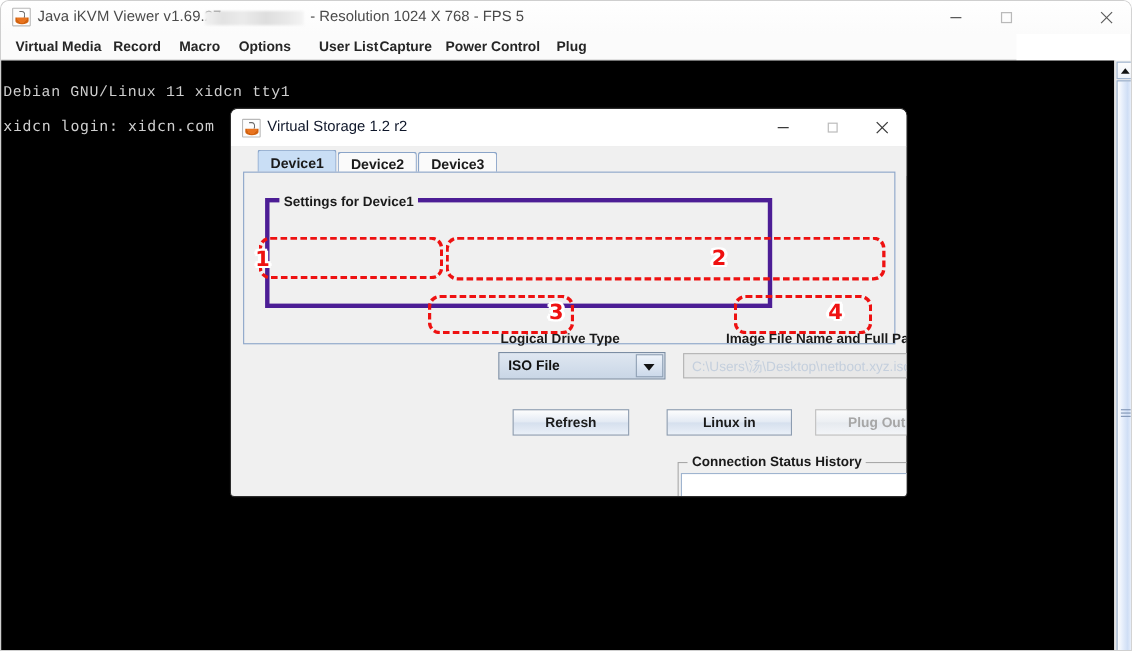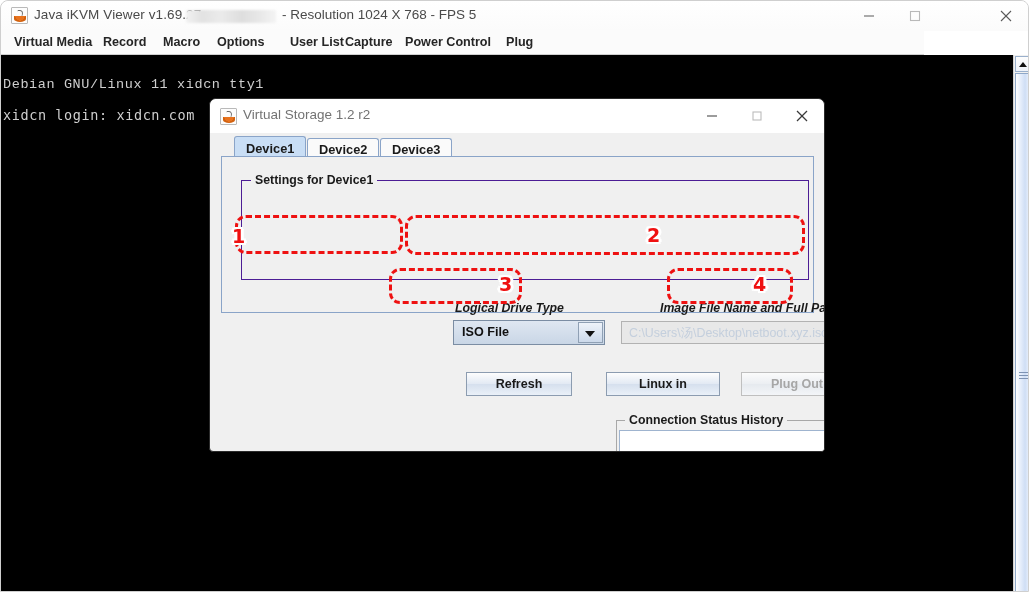--- a/index.html
+++ b/index.html
@@ -205,21 +205,21 @@
     width: 614px; height: 34px;
     background: #ffffff;
     border-bottom: 1px solid #e2e2e2;
     border-radius: 6px 6px 0 0;
   }
   #vs-title-icon { position: absolute; left: 10px; top: 9px; }
   #vs-title-text {
     position: absolute;
     left: 33px; top: 8px;
     font-size: 13.5px;
-    color: #737373;
+    color: #0f172a;
     white-space: nowrap;
   }
   .vs-win-btn {
     position: absolute; top: 0;
     width: 45px; height: 33px;
     color: #3a3a3a;
   }
   .vs-win-btn svg { position:absolute; left:50%; top:50%; transform: translate(-50%,-50%); }
   #vs-min { right: 90px; }
   #vs-max { right: 45px; }
@@ -264,41 +264,40 @@
     width: 593px; height: 157px;
     background: #f0f0f0;
     border: 1px solid #8aa4c8;
     box-sizing: border-box;
   }
 
   
   #settings-group {
     position: absolute;
     left: 19px; top: 23px;
-    width: 568px; height: 100px;
-    border: 1px solid #4c1d95;
+    width: 461px; height: 100px;
+    border: 4px solid #4c1d95;
     box-sizing: border-box;
   }
   #settings-group-title {
     position: absolute;
     left: 9px; top: -8px;
     padding: 0 4px;
     background: #f0f0f0;
     font-size: 12.3px;
     font-weight: bold;
     color: #1a1a1a;
     white-space: nowrap;
   }
   .field-label {
     position: absolute;
     font-size: 12.3px;
     font-weight: bold;
     color: #1a1a1a;
     white-space: nowrap;
-    font-style: italic;
   }
   #label-drive-type { left: 245px; top: 202px; }
   #label-image-path { left: 450px; top: 202px; }
 
   
   #combo-drive-type {
     position: absolute;
     left: 243px; top: 221px;
     width: 152px; height: 25px;
     background: linear-gradient(#dfe7f1,#c9d6e6);

